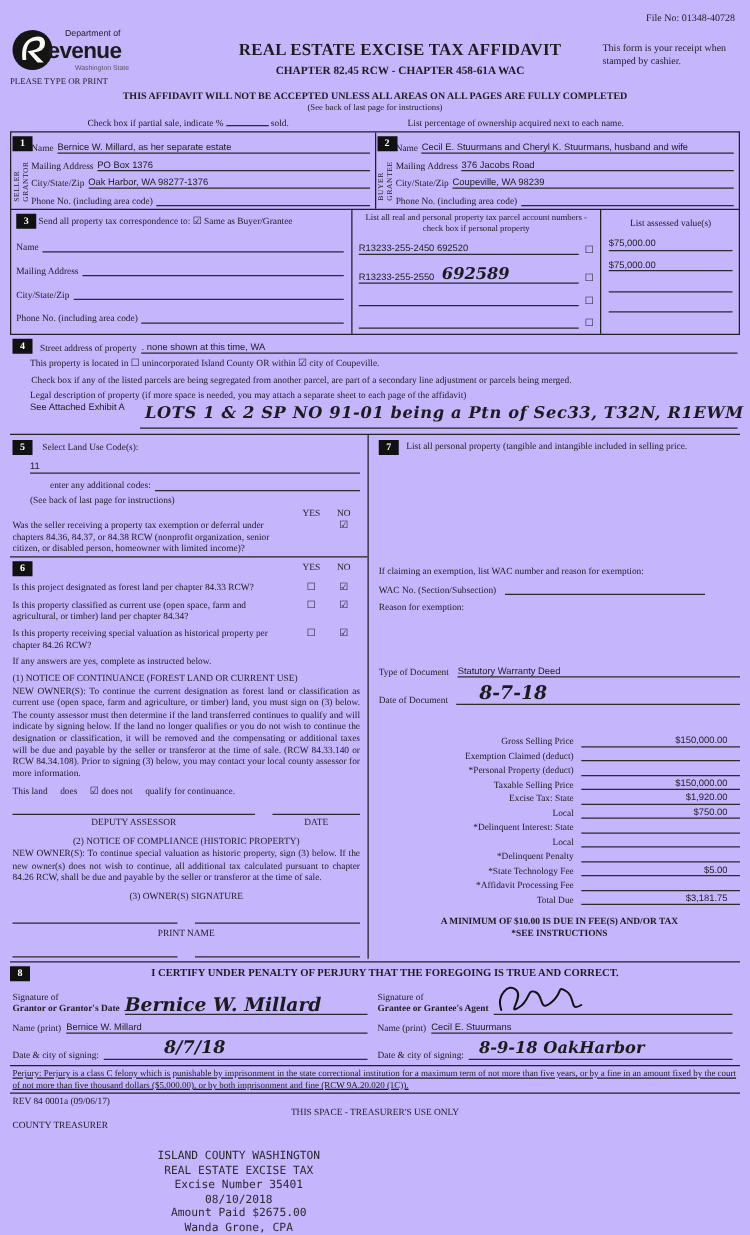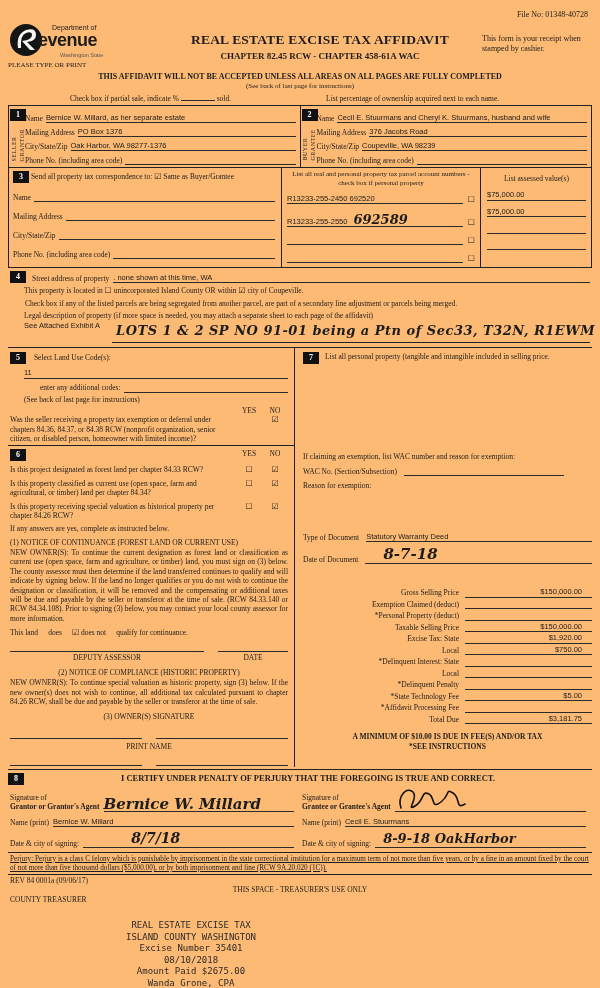--- a/index.html
+++ b/index.html
@@ -1,19 +1,19 @@
 <!DOCTYPE html>
 <html><head>
 <meta charset="utf-8">
 <style>
   * { margin:0; padding:0; box-sizing:border-box; }
   html,body { background:#e8e8e6; }
   .page {
     position:relative; width:600px; height:988px; margin:0 auto;
-    background:#fdba74; color:#1c1c1c; overflow:hidden;
+    background:#c4b5fd; color:#1c1c1c; overflow:hidden;
     font-family:"Liberation Serif", serif; font-size:7.5px; line-height:1.25;
     padding:10px 8px 0 8px;
   }
   .lab { font-family:"Liberation Serif", serif; }
   .val { font-family:"Liberation Sans", sans-serif; font-size:7.5px; }
   .hw  { font-family:"DejaVu Serif", serif; font-style:italic; font-weight:bold; }
   .cb  { font-family:"DejaVu Sans", sans-serif; font-size:8px; line-height:1; }
   .bold { font-weight:bold; }
   .line { border-bottom:1px solid #2b2b2b; }
   .flex { display:flex; }
@@ -453,21 +453,21 @@
   </div>
 
   <div class="sec8">
     <div class="certify bold">
       <span class="secnum">8</span>
       <span>I CERTIFY UNDER PENALTY OF PERJURY THAT THE FOREGOING IS TRUE AND CORRECT.</span>
     </div>
     <div class="sig-cols">
       <div class="sig-col">
         <div class="sig-row" style="height:24px">
-          <span class="sig-lab2"><span class="lab" style="font-weight:normal">Signature of</span><br><span class="lab bold">Grantor or Grantor's Agent</span></span>
+          <span class="sig-lab2"><span class="lab" style="font-weight:normal">Signature of</span><br><span class="lab bold">Grantor or Grantor's Date</span></span>
           <span class="line grow"><span class="hw sig-hw">Bernice W. Millard</span></span>
         </div>
         <div class="sig-row" style="margin-top:5px">
           <span class="lab" style="padding-right:4px; white-space:nowrap">Name (print)</span>
           <span class="line grow val">Bernice W. Millard</span>
         </div>
         <div class="sig-row" style="margin-top:6px; height:15px">
           <span class="lab" style="padding-right:4px; white-space:nowrap">Date &amp; city of signing:</span>
           <span class="line grow"><span class="hw" style="font-size:14px; margin-left:48px">8/7/18</span></span>
         </div>
@@ -497,22 +497,22 @@
 
   <div class="perjury lab">Perjury:  Perjury is a class C felony which is punishable by imprisonment in the state correctional institution for a maximum term of not more than five years, or by a fine in an amount fixed by the court of not more than five thousand dollars ($5,000.00), or by both imprisonment and fine (RCW 9A.20.020 (1C)).</div>
 
   <div class="footer-row">
     <span>REV 84 0001a (09/06/17)</span>
     <span class="footer-mid">THIS SPACE - TREASURER'S USE ONLY</span>
     <span>COUNTY TREASURER</span>
   </div>
 
   <div class="stamp">
+    <div>ISLAND COUNTY WASHINGTON</div>
     <div>REAL ESTATE EXCISE TAX</div>
-    <div>ISLAND COUNTY WASHINGTON</div>
     <div>Excise Number 35401</div>
     <div>08/10/2018</div>
     <div>Amount Paid $2675.00</div>
     <div>Wanda Grone, CPA</div>
     <div>Island County Treasurer</div>
   </div>
 
 </div>
 
 </body></html>

